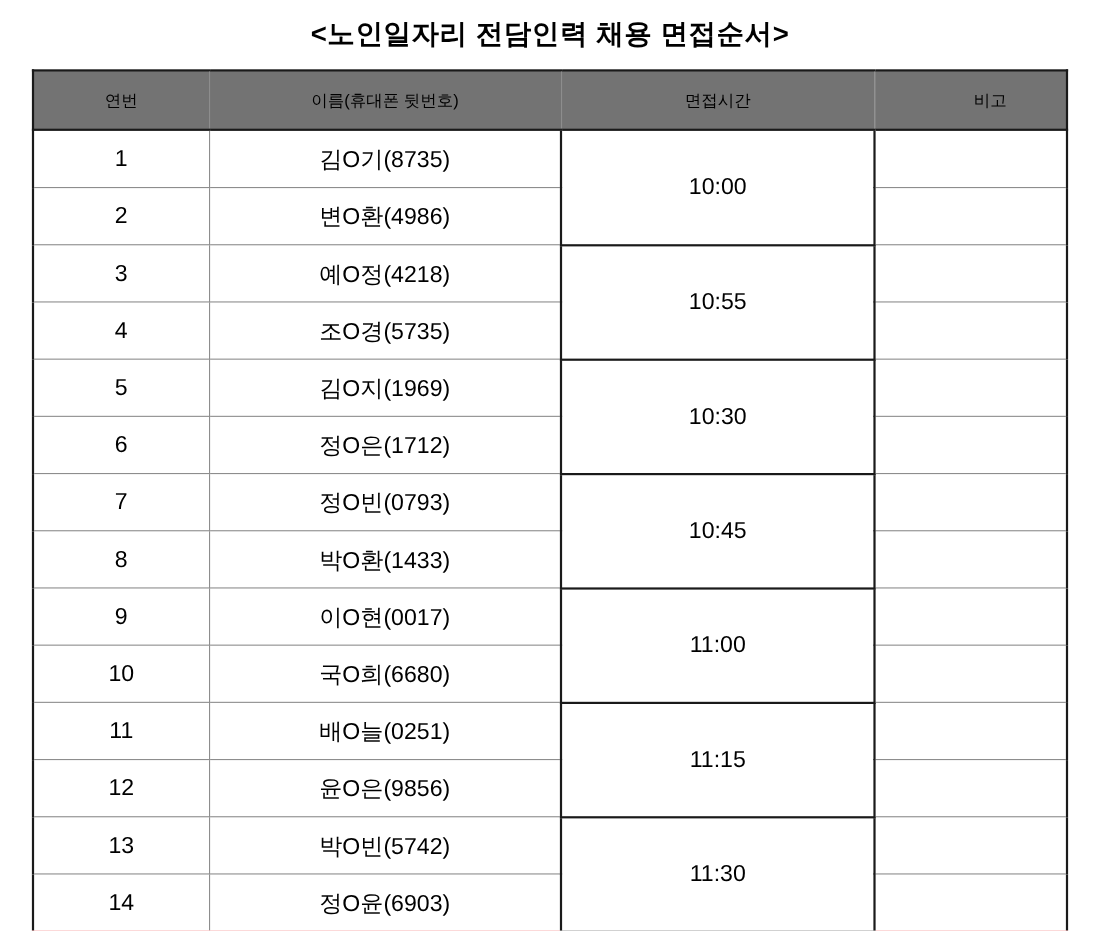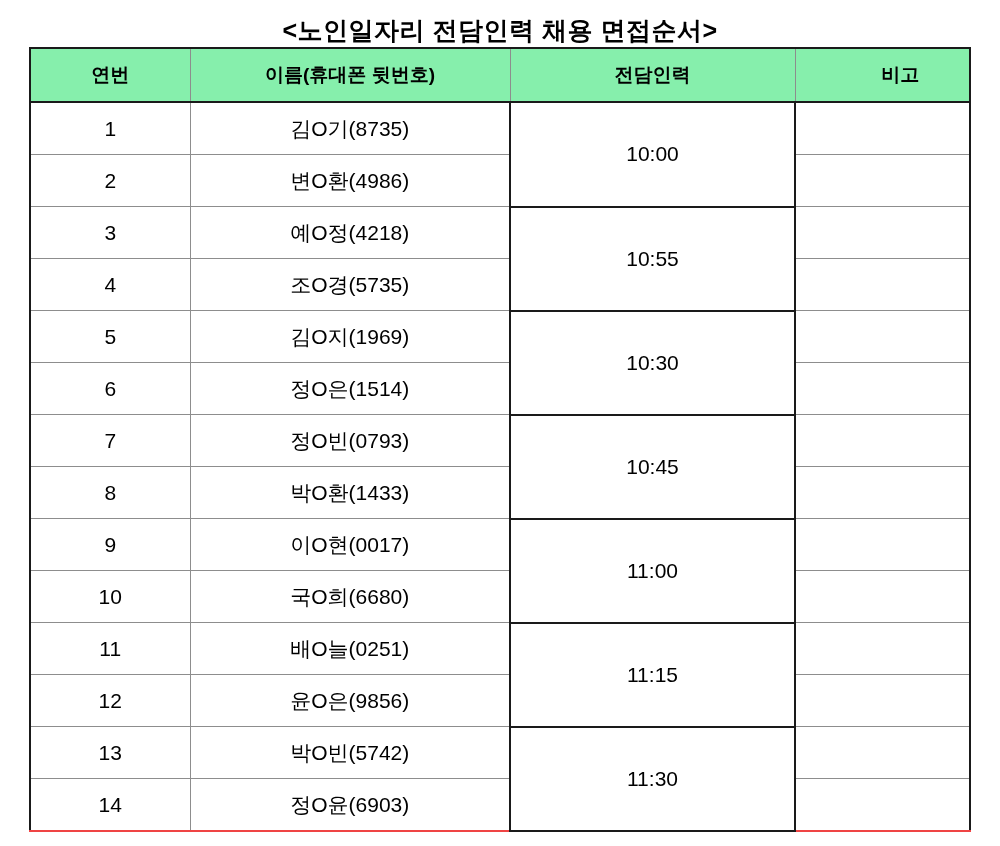--- a/index.html
+++ b/index.html
@@ -19,21 +19,21 @@
     width: 1000px;
     height: 846px;
     box-sizing: border-box;
   }
   .doc-title {
     text-align: center;
     font-size: 25px;
     font-weight: bold;
     letter-spacing: 0.5px;
     padding-top: 14px;
-    padding-bottom: 0;
+    padding-bottom: 16px;
   }
   .table-wrap {
     padding: 0 22px;
   }
   table.interview-table {
     width: 940px;
     border-collapse: collapse;
     table-layout: fixed;
     margin: 0 auto;
   }
@@ -47,28 +47,27 @@
     border: 1px solid #8d8d8d;
     text-align: center;
     vertical-align: middle;
     font-size: 21px;
     font-weight: normal;
     height: 51px;
     padding: 0;
     background: #ffffff;
   }
   table.interview-table thead th {
-    background: #86efac;
+    background: #737373;
     height: 52px;
-    font-size: 19px;
+    font-size: 15px;
     border-top: 2px solid #1a1a1a;
     border-bottom: 2px solid #1a1a1a;
     border-left: 1px solid #8d8d8d;
     border-right: 1px solid #8d8d8d;
-    font-weight: bold;
   }
   table.interview-table thead th.first { border-left: 2px solid #1a1a1a; }
   table.interview-table thead th.last  { border-right: 2px solid #1a1a1a; padding-left: 36px; }
 
   table.interview-table tbody td.no-cell,
   table.interview-table tbody td.name-cell,
   table.interview-table tbody td.note-cell {
     border-left: 1px solid #8d8d8d;
     border-right: 1px solid #8d8d8d;
   }
@@ -97,21 +96,21 @@
       <colgroup>
         <col class="c-no">
           <col class="c-name">
           <col class="c-time">
           <col class="c-note">
       </colgroup>
       <thead>
         <tr>
           <th class="first">연번</th>
           <th>이름(휴대폰 뒷번호)</th>
-          <th>전담인력</th>
+          <th>면접시간</th>
           <th class="last">비고</th>
         </tr>
       </thead>
       <tbody id="table-body">
           <tr>
             <td class="no-cell">1</td>
             <td class="name-cell">김O기(8735)</td>
             <td class="time-cell" rowspan="2">10:00</td>
             <td class="note-cell"></td>
           </tr>
@@ -132,21 +131,21 @@
             <td class="note-cell"></td>
           </tr>
           <tr>
             <td class="no-cell">5</td>
             <td class="name-cell">김O지(1969)</td>
             <td class="time-cell" rowspan="2">10:30</td>
             <td class="note-cell"></td>
           </tr>
           <tr>
             <td class="no-cell">6</td>
-            <td class="name-cell">정O은(1514)</td>
+            <td class="name-cell">정O은(1712)</td>
             <td class="note-cell"></td>
           </tr>
           <tr>
             <td class="no-cell">7</td>
             <td class="name-cell">정O빈(0793)</td>
             <td class="time-cell" rowspan="2">10:45</td>
             <td class="note-cell"></td>
           </tr>
           <tr>
             <td class="no-cell">8</td>

